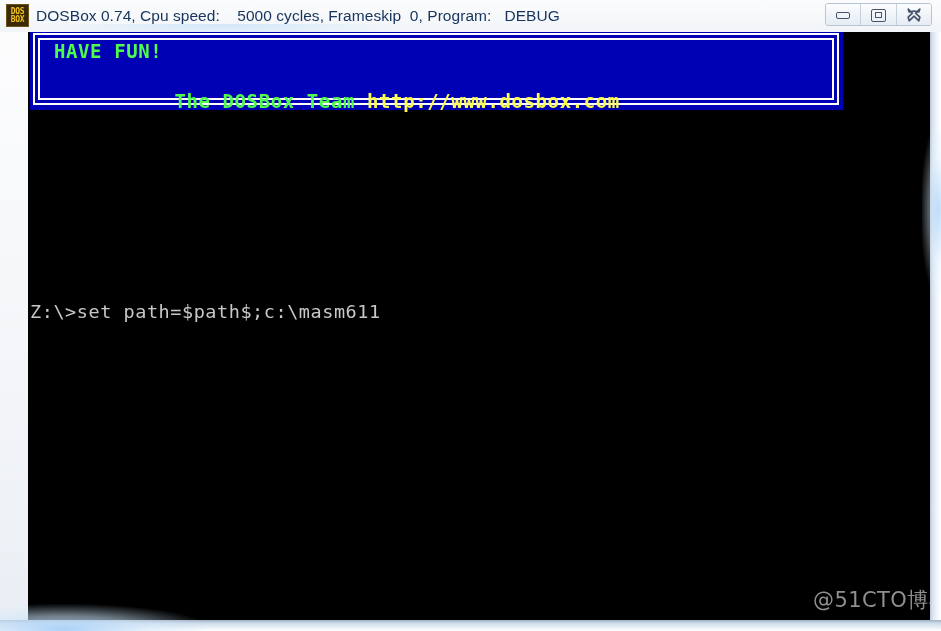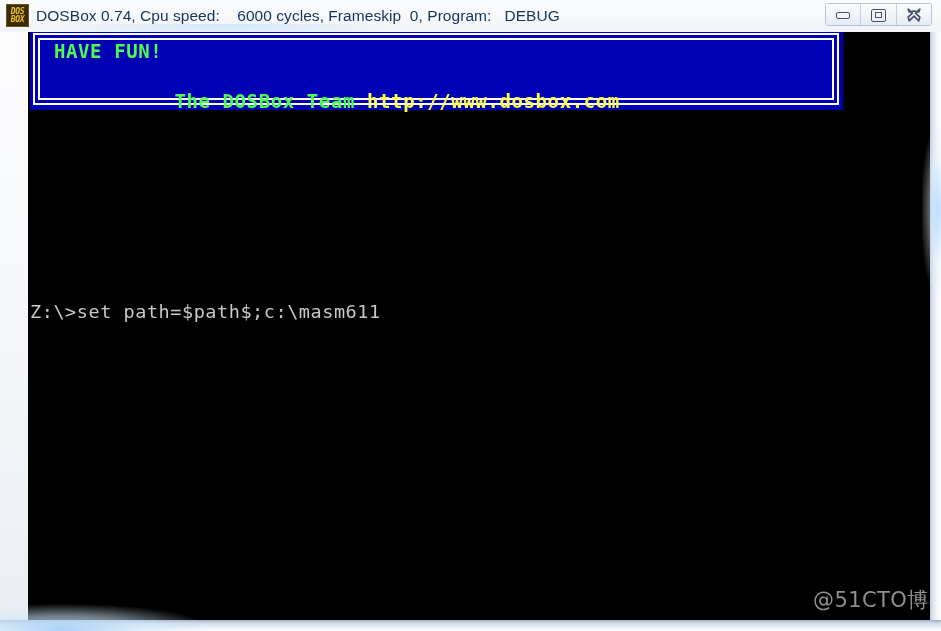--- a/index.html
+++ b/index.html
@@ -40,21 +40,20 @@
     width: 23px;
     height: 23px;
     background: #3a2a08;
     border: 1px solid #6b5416;
     box-sizing: border-box;
     display: flex;
     flex-direction: column;
     align-items: center;
     justify-content: center;
     line-height: 8px;
-    font-style: italic;
   }
   #dosbox-icon span {
     display: block;
     font-family: "DejaVu Sans Mono", monospace;
     font-size: 8px;
     font-weight: bold;
     color: #f2c21b;
     letter-spacing: -0.3px;
   }
 
@@ -286,21 +285,21 @@
 
 <div id="app-window">
 
   <div id="title-bar">
 
     <div id="dosbox-icon">
       <span>DOS</span>
       <span>BOX</span>
     </div>
 
-    <div id="window-title">DOSBox 0.74, Cpu speed:    6000 cycles, Frameskip  0, Program:   DEBUG</div>
+    <div id="window-title">DOSBox 0.74, Cpu speed:    5000 cycles, Frameskip  0, Program:   DEBUG</div>
 
     <div id="window-controls">
       <div class="win-btn">
         <span class="glyph-min"></span>
       </div>
       <div class="win-btn">
         <span class="glyph-max-outer">
           <span class="glyph-max-inner"></span>
         </span>
       </div>

